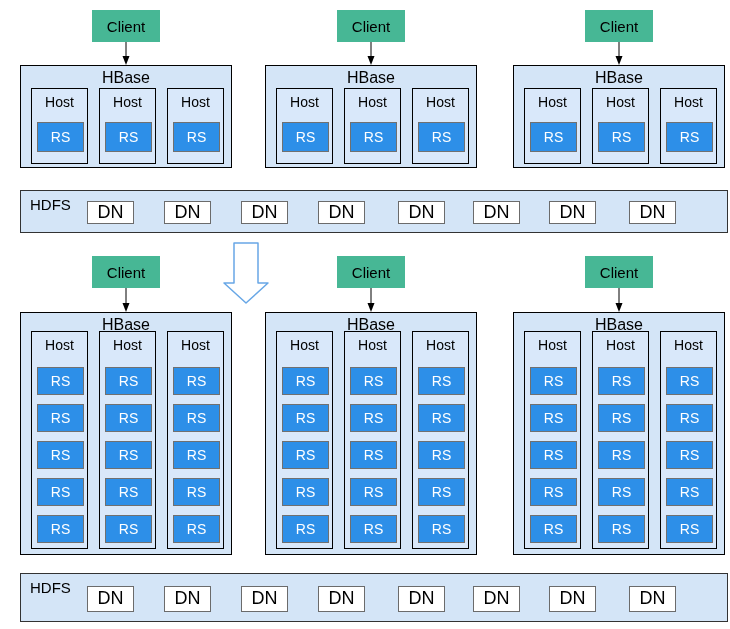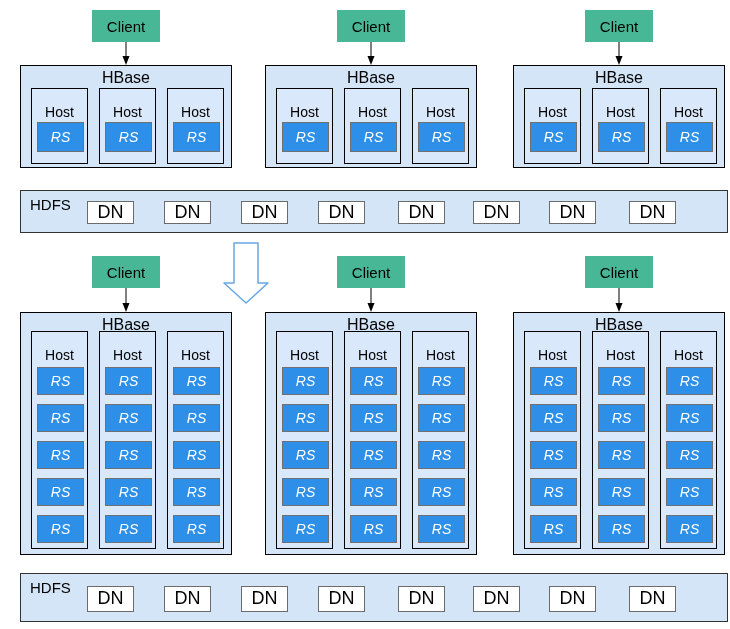--- a/index.html
+++ b/index.html
@@ -29,30 +29,29 @@
   }
   .hbase-label {
     left: 0; top: 3px; width: 100%;
     text-align: center; font-size: 16px;
   }
   .host {
     background: var(--host-bg, #d9e8fa);
     border: 1px solid var(--box-border, #000);
   }
   .host-label {
-    left: 0; top: 15px; width: 100%;
+    left: 0; top: 5px; width: 100%;
     text-align: center; font-size: 14px;
   }
   .rs {
     background: var(--rs-bg, #2d8fe8);
     border: 1px solid var(--rs-border, #707070);
     color: var(--rs-text, #fff);
     display: flex; align-items: center; justify-content: center;
     font-size: 14px;
-    font-style: italic;
   }
   .hdfs {
     background: var(--hdfs-bg, #d4e5f7);
     border: 1px solid var(--hdfs-border, #333);
   }
   .hdfs-label { left: 9px; top: 5px; font-size: 15px; }
   .dn {
     background: var(--dn-bg, #fff);
     border: 1px solid var(--dn-border, #6b6b6b);
     display: flex; align-items: center; justify-content: center;

